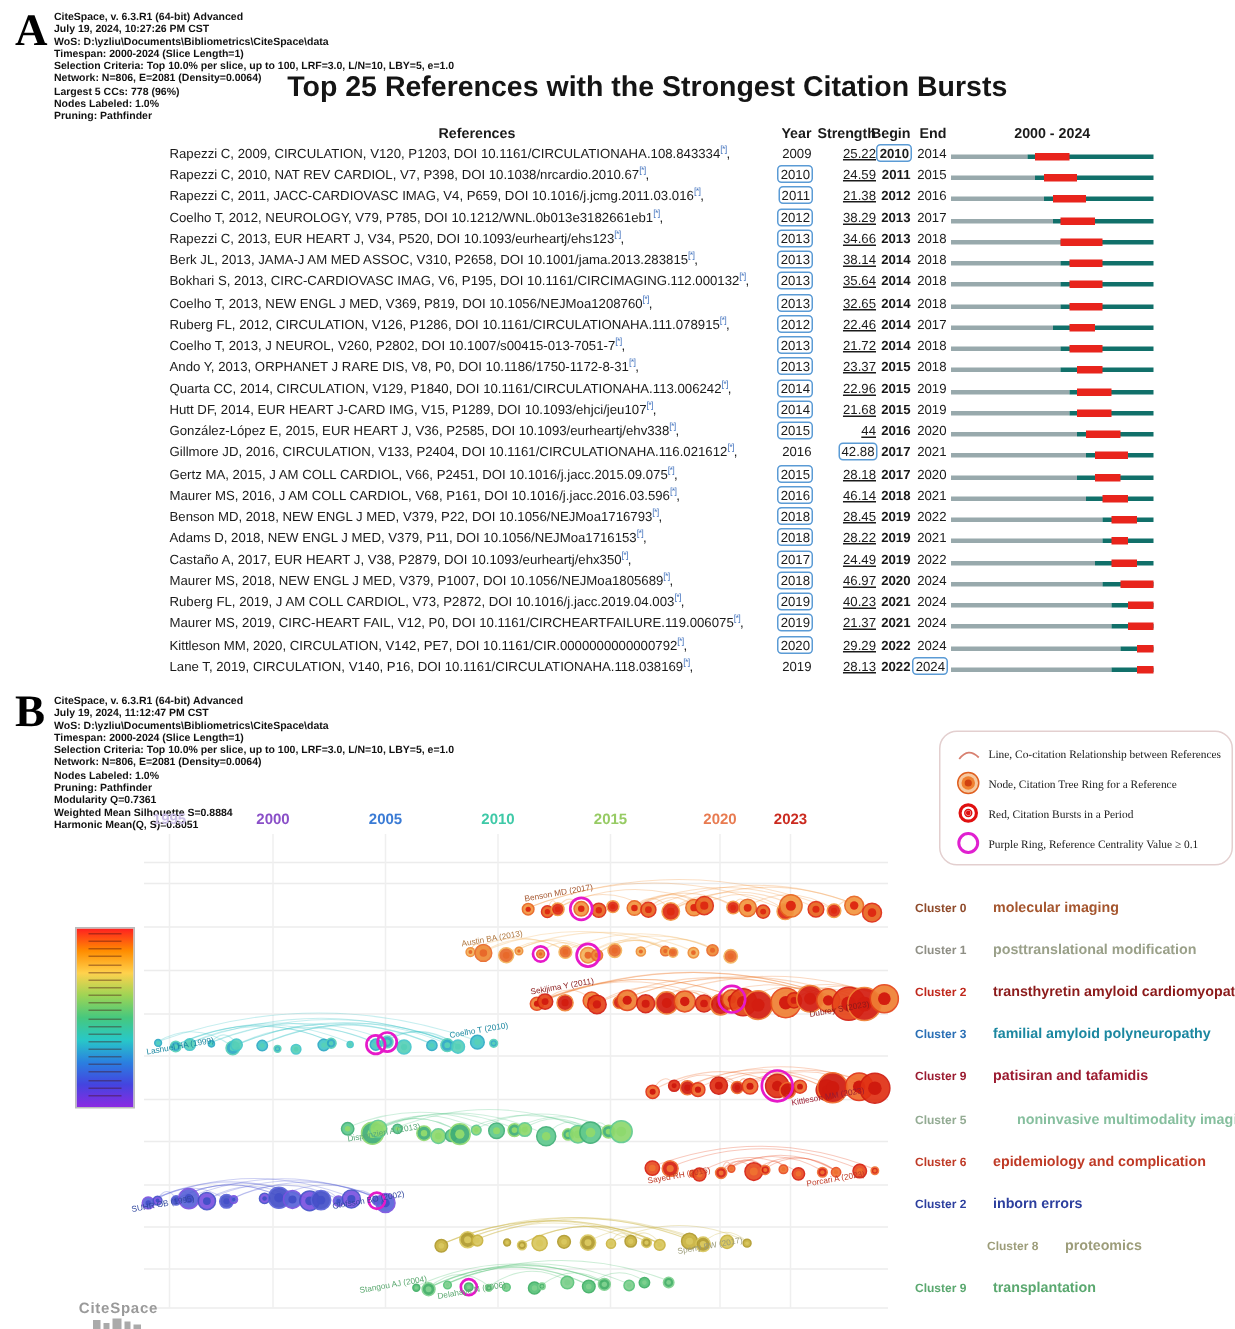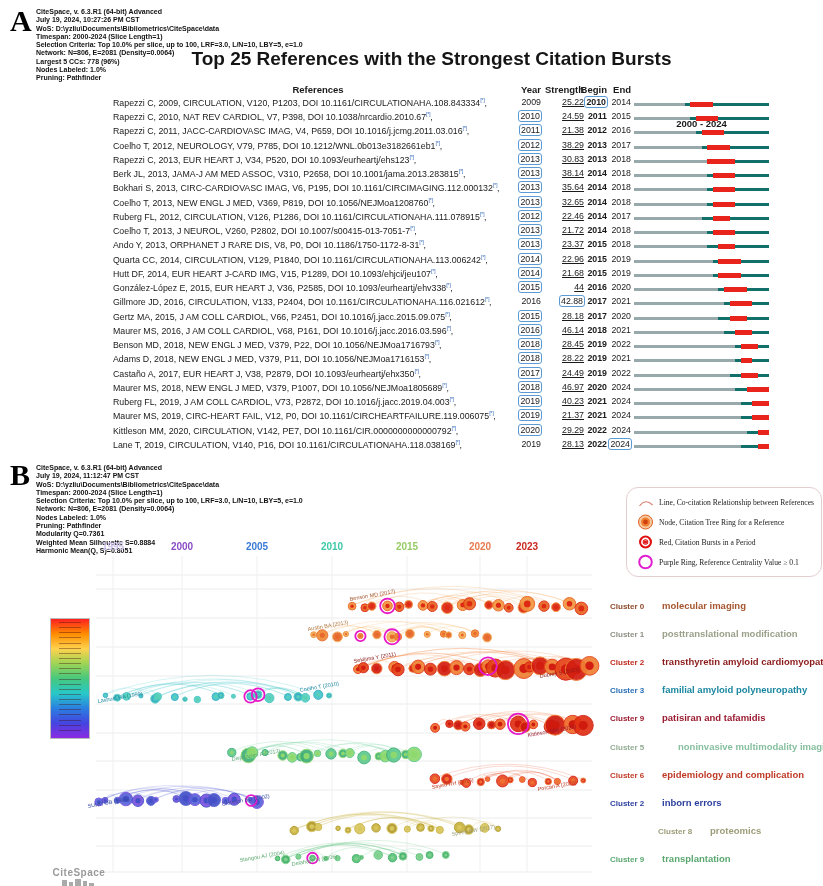--- a/index.html
+++ b/index.html
@@ -55,21 +55,21 @@
   </div>
 <div class="abs" id="titleA">Top 25 References with the Strongest Citation Bursts</div>
 
 <div class="abs" style="left:0;top:84px;width:776px;height:376px;" id="burstTable">
   <div class="thead">
     <span class="abs" style="left:113px;top:0;width:410px;text-align:center;">References</span>
     <span class="abs" style="left:503px;top:0;width:38px;text-align:right;">Year</span>
     <span class="abs" style="left:540px;top:0;width:44px;text-align:right;">Strength</span>
     <span class="abs" style="left:565px;top:0;width:42px;text-align:right;">Begin</span>
     <span class="abs" style="left:589px;top:0;width:42px;text-align:right;">End</span>
-    <span class="abs" style="left:634px;top:0;width:135px;text-align:center;margin-top:34px;">2000 - 2024</span>
+    <span class="abs" style="left:634px;top:0;width:135px;text-align:center;">2000 - 2024</span>
   </div>
   <div id="tableRows">
       <div class="trow" style="top: 13px;">
         <span class="c-ref">Rapezzi C, 2009, CIRCULATION, V120, P1203, DOI 10.1161/CIRCULATIONAHA.108.843334<sup class="link-ico">[*]</sup>,</span>
         <span class="c-year">2009</span>
         <span class="c-str">25.22</span>
         <span class="c-begin"><span class="boxed">2010</span></span>
         <span class="c-end">2014</span>
         <span class="c-bar">
           <span class="bar-seg" style="left: 0px; width: 50.625px; background: rgb(152, 169, 172);"></span>
@@ -109,21 +109,21 @@
         <span class="c-end">2017</span>
         <span class="c-bar">
           <span class="bar-seg" style="left: 0px; width: 67.5px; background: rgb(152, 169, 172);"></span>
           <span class="bar-seg" style="left: 67.5px; width: 67.5px; background: rgb(17, 112, 106);"></span>
           <span class="bar-burst" style="left: 73.125px; width: 22.5px; background: rgb(232, 36, 28);"></span>
         </span>
       </div>
       <div class="trow" style="top: 69.96px;">
         <span class="c-ref">Rapezzi C, 2013, EUR HEART J, V34, P520, DOI 10.1093/eurheartj/ehs123<sup class="link-ico">[*]</sup>,</span>
         <span class="c-year"><span class="boxed">2013</span></span>
-        <span class="c-str">30.83</span>
+        <span class="c-str">34.66</span>
         <span class="c-begin">2013</span>
         <span class="c-end">2018</span>
         <span class="c-bar">
           <span class="bar-seg" style="left: 0px; width: 73.125px; background: rgb(152, 169, 172);"></span>
           <span class="bar-seg" style="left: 73.125px; width: 61.875px; background: rgb(17, 112, 106);"></span>
           <span class="bar-burst" style="left: 73.125px; width: 28.125px; background: rgb(232, 36, 28);"></span>
         </span>
       </div>
       <div class="trow" style="top: 84.2px;">
         <span class="c-ref">Berk JL, 2013, JAMA-J AM MED ASSOC, V310, P2658, DOI 10.1001/jama.2013.283815<sup class="link-ico">[*]</sup>,</span>

